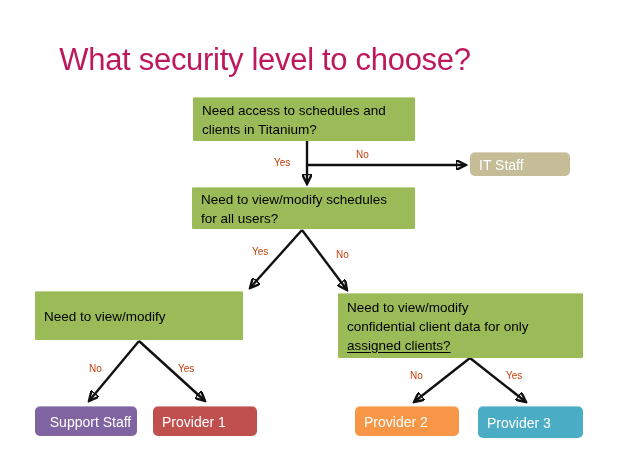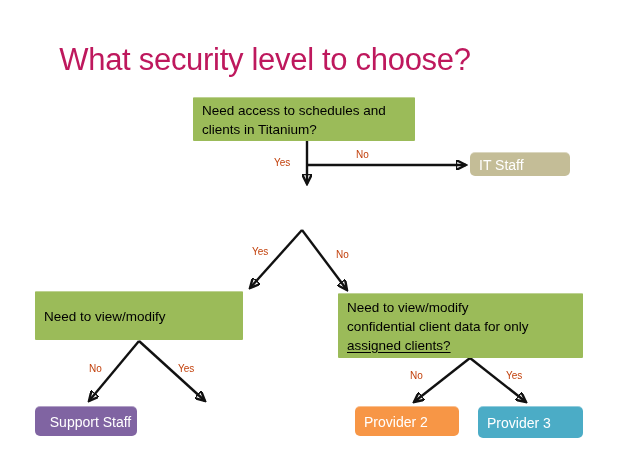--- a/index.html
+++ b/index.html
@@ -66,35 +66,42 @@
 
   <div id="q1" class="qbox" style="background-color: rgb(155, 187, 89);">
     <div>Need access to schedules and</div>
     <div>clients in Titanium?</div>
   </div>
 
   <div id="itstaff" class="rbox" style="background-color: rgb(196, 189, 151);">
     <span>IT Staff</span>
   </div>
 
+  <div id="q2" class="qbox" style="background-color: rgb(155, 187, 89);">
+    <div>Need to view/modify schedules</div>
+    <div>for all users?</div>
+  </div>
 
   <div id="q3" class="qbox" style="background-color: rgb(155, 187, 89);">
     <div>Need to view/modify</div>
   </div>
 
   <div id="q4" class="qbox" style="background-color: rgb(155, 187, 89);">
     <div>Need to view/modify</div>
     <div>confidential client data for only</div>
     <div class="u">assigned clients?</div>
   </div>
 
   <div id="support" class="rbox" style="background-color: rgb(128, 100, 162); justify-content: center;">
     <span>Support Staff</span>
   </div>
 
+  <div id="p1" class="rbox" style="background-color: rgb(192, 80, 77);">
+    <span>Provider 1</span>
+  </div>
 
   <div id="p2" class="rbox" style="background-color: rgb(247, 150, 70);">
     <span>Provider 2</span>
   </div>
 
   <div id="p3" class="rbox" style="background-color: rgb(75, 172, 198);">
     <span>Provider 3</span>
   </div>
 
   <span class="blabel" style="left:274px;top:155px;">Yes</span>

